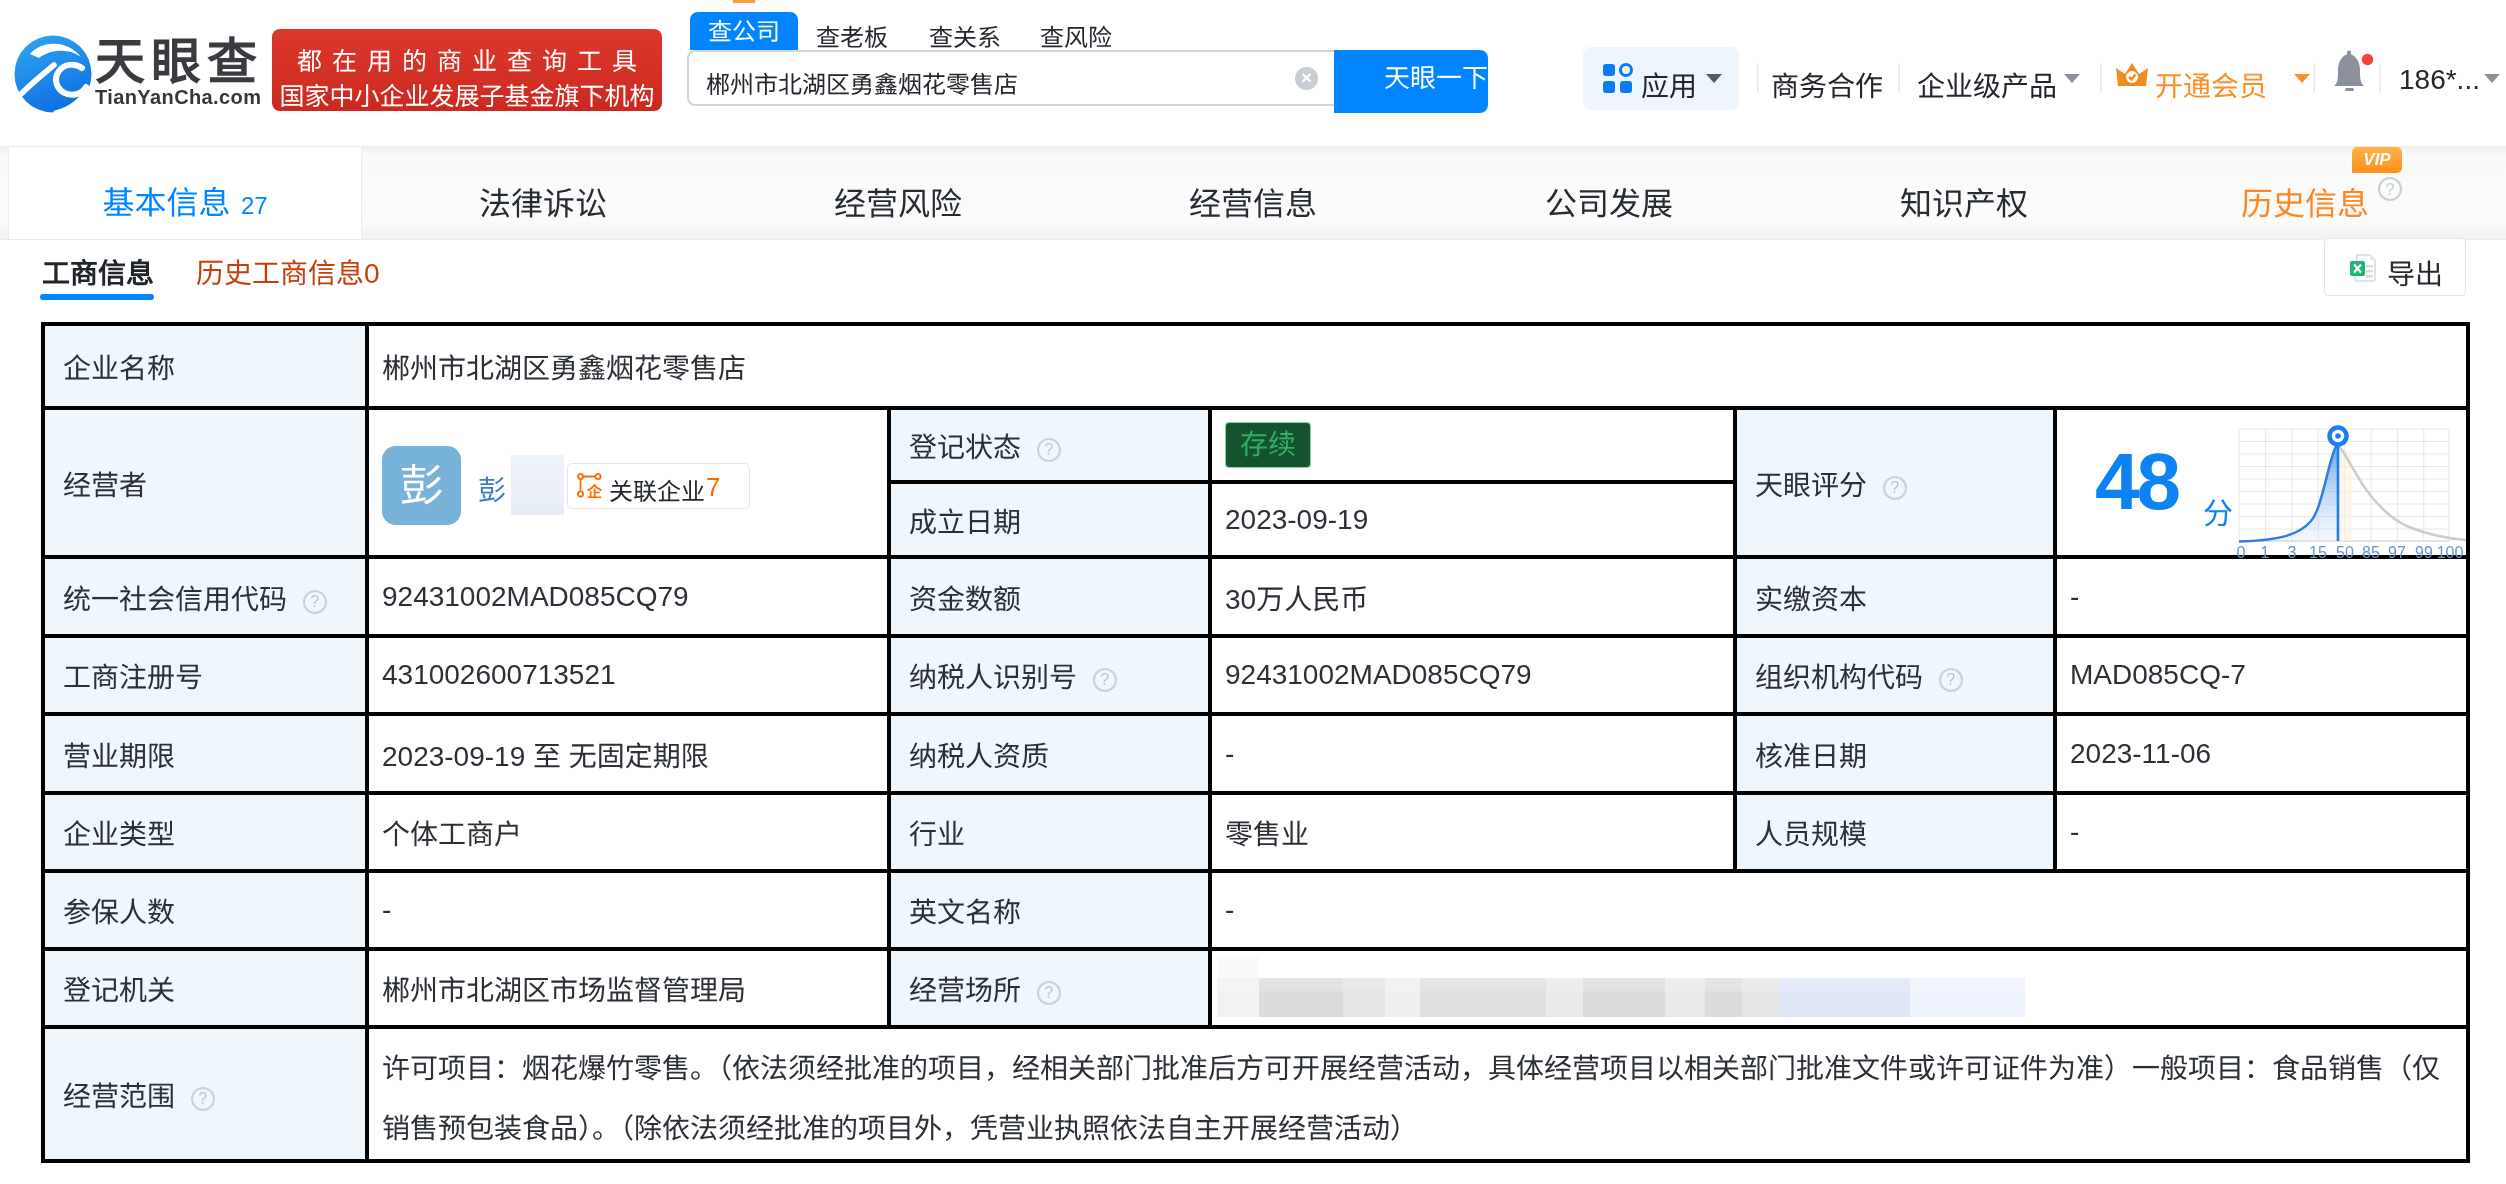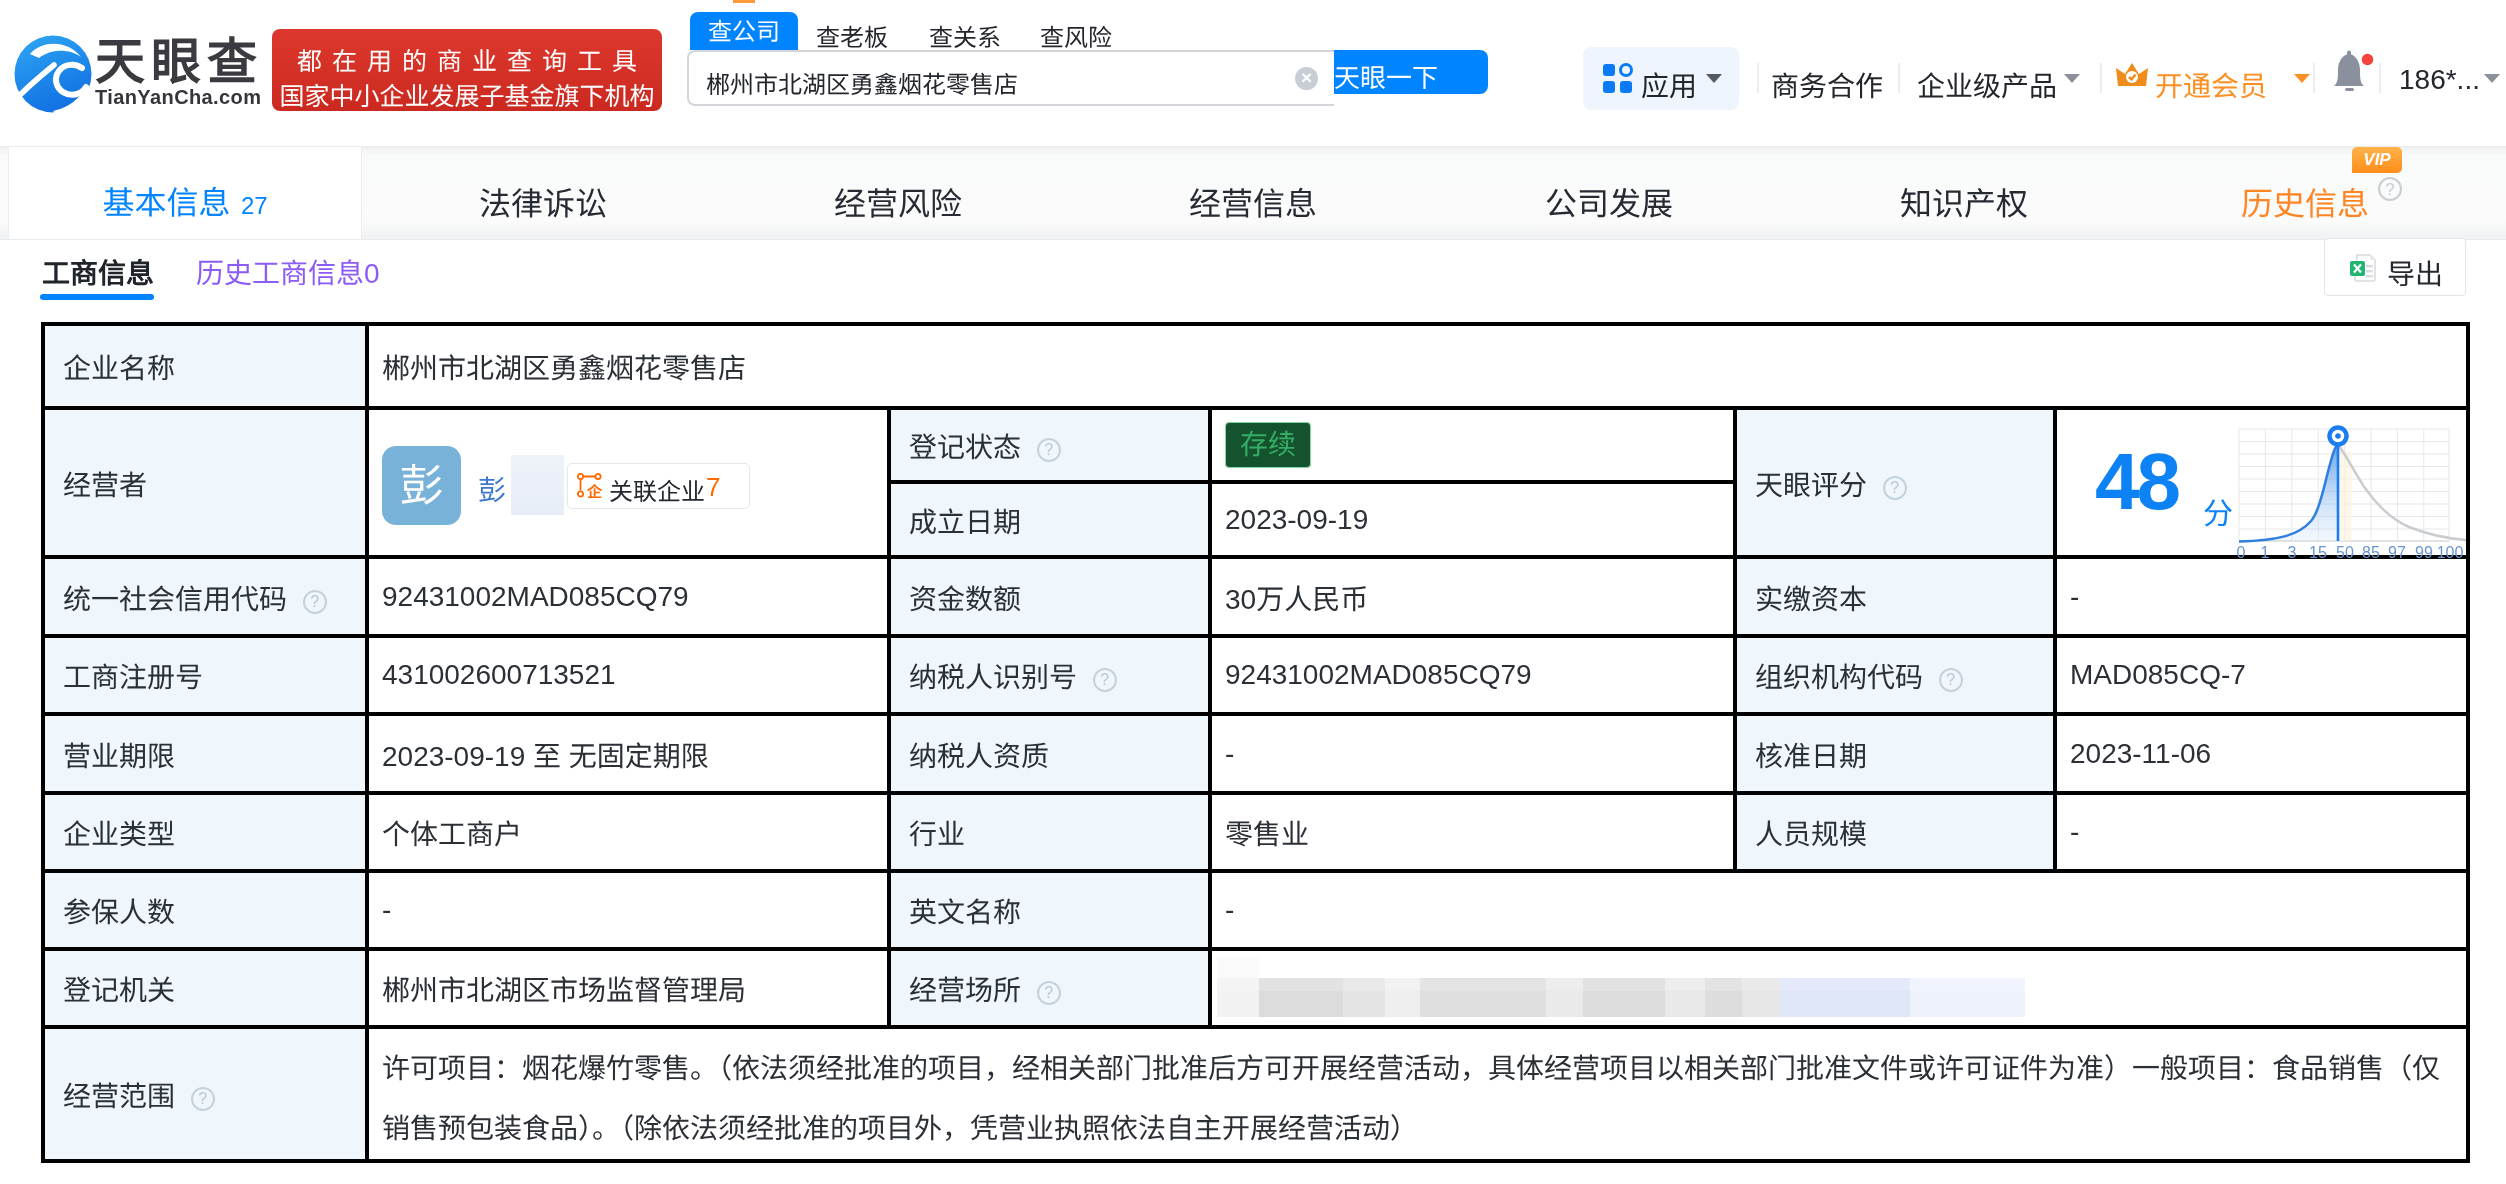--- a/index.html
+++ b/index.html
@@ -47,21 +47,21 @@
 
     <div class="abs" style="left:690px;top:12px;width:108px;height:38px;background:#0084ff;border-radius:8px 8px 0 0;color:#fff;font-size:24px;text-align:center;line-height:40px;">查公司</div>
     <div class="abs" style="left:816px;top:18px;font-size:24px;color:#23262c;">查老板</div>
     <div class="abs" style="left:929px;top:18px;font-size:24px;color:#23262c;">查关系</div>
     <div class="abs" style="left:1040px;top:18px;font-size:24px;color:#23262c;">查风险</div>
 
     <div class="abs" style="left:687px;top:50px;width:647px;height:56px;background:#fff;border:2px solid #d2d6da;border-right:none;border-radius:8px 0 0 8px;">
       <div class="abs" style="left:17px;top:13px;font-size:24px;color:#23262c;">郴州市北湖区勇鑫烟花零售店</div>
       <div class="abs" style="left:606px;top:15px;width:23px;height:23px;border-radius:50%;background:#c9ced6;color:#fff;font-size:19px;font-weight:700;text-align:center;line-height:22px;">×</div>
     </div>
-    <div class="abs" style="left:1334px;top:50px;width:154px;height:44px;background:#0084ff;border-radius:0 8px 8px 0;color:#fff;font-size:26px;text-align:left;line-height:56px;">天眼一下</div>
+    <div class="abs" style="left:1334px;top:50px;width:154px;height:63px;background:#0084ff;border-radius:0 8px 8px 0;color:#fff;font-size:26px;text-align:right;line-height:56px;padding-left:36px;">天眼一下</div>
 
     <div class="abs" style="left:1583px;top:47px;width:156px;height:63px;background:#eef5fc;border-radius:8px;"></div>
     <svg class="abs" style="left:1602px;top:63px;" width="31" height="31" viewBox="0 0 31 31">
       <rect x="1" y="1" width="12" height="12" rx="3" fill="#0b7bf5"></rect>
       <circle cx="24" cy="7" r="5.5" fill="none" stroke="#0b7bf5" stroke-width="3"></circle>
       <rect x="1" y="18" width="12" height="12" rx="3" fill="#0b7bf5"></rect>
       <rect x="18" y="18" width="12" height="12" rx="3" fill="#0b7bf5"></rect>
     </svg>
     <div class="abs" style="left:1641px;top:64px;font-size:28px;color:#23262c;">应用</div>
     <div class="abs caret" style="left:1706px;top:74px;"></div>
@@ -102,21 +102,21 @@
   <div class="abs" style="left:898px;top:178px;transform:translateX(-50%);font-size:32px;color:#262b33;">经营风险</div>
   <div class="abs" style="left:1253px;top:178px;transform:translateX(-50%);font-size:32px;color:#262b33;">经营信息</div>
   <div class="abs" style="left:1609px;top:178px;transform:translateX(-50%);font-size:32px;color:#262b33;">公司发展</div>
   <div class="abs" style="left:1964px;top:178px;transform:translateX(-50%);font-size:32px;color:#262b33;">知识产权</div>
   <div class="abs" style="left:2241px;top:178px;font-size:32px;color:#ff8523;">历史信息</div>
   <div class="abs" style="left:2352px;top:147px;width:50px;height:26px;border-radius:5px 5px 5px 0;background:linear-gradient(180deg,#ffb34a,#ff8d1a);color:#fff;font-size:17px;font-weight:700;font-style:italic;text-align:center;line-height:26px;">VIP</div>
   <div class="abs" style="left:2378px;top:177px;width:24px;height:24px;border-radius:50%;border:2px solid #c9cdd4;color:#c9cdd4;font-size:17px;text-align:center;line-height:22px;">?</div>
 
   <div class="abs" style="left:42px;top:251px;font-size:28px;font-weight:700;color:#20242b;">工商信息</div>
   <div class="abs" style="left:40px;top:294px;width:114px;height:6px;background:#0084ff;border-radius:3px;"></div>
-  <div class="abs" style="left:196px;top:251px;font-size:28px;color:#8b5cf6;">历史工商信息0</div>
+  <div class="abs" style="left:196px;top:251px;font-size:28px;color:#c2410c;">历史工商信息0</div>
   <div class="abs" style="left:2324px;top:238px;width:142px;height:58px;background:#fff;border:1px solid #e1e4e8;border-radius:4px;">
     <svg class="abs" style="left:24px;top:14px;" width="28" height="30" viewBox="0 0 28 30">
       <path d="M8,2 h13 l5,5 v19 a2,2 0 0 1 -2,2 h-16 a2,2 0 0 1 -2,-2 z" fill="#fff" stroke="#d8dbe0" stroke-width="1.6"></path>
       <path d="M21,2 v5 h5 z" fill="#e8eaee"></path>
       <rect x="17" y="12" width="7" height="2.4" fill="#d8dbe0"></rect>
       <rect x="17" y="17" width="7" height="2.4" fill="#d8dbe0"></rect>
       <rect x="17" y="22" width="7" height="2.4" fill="#d8dbe0"></rect>
       <rect x="1" y="8" width="15" height="15" rx="2" fill="#21b573"></rect>
       <path d="M5,11.5 l7,8 M12,11.5 l-7,8" stroke="#fff" stroke-width="2.2"></path>
     </svg>

